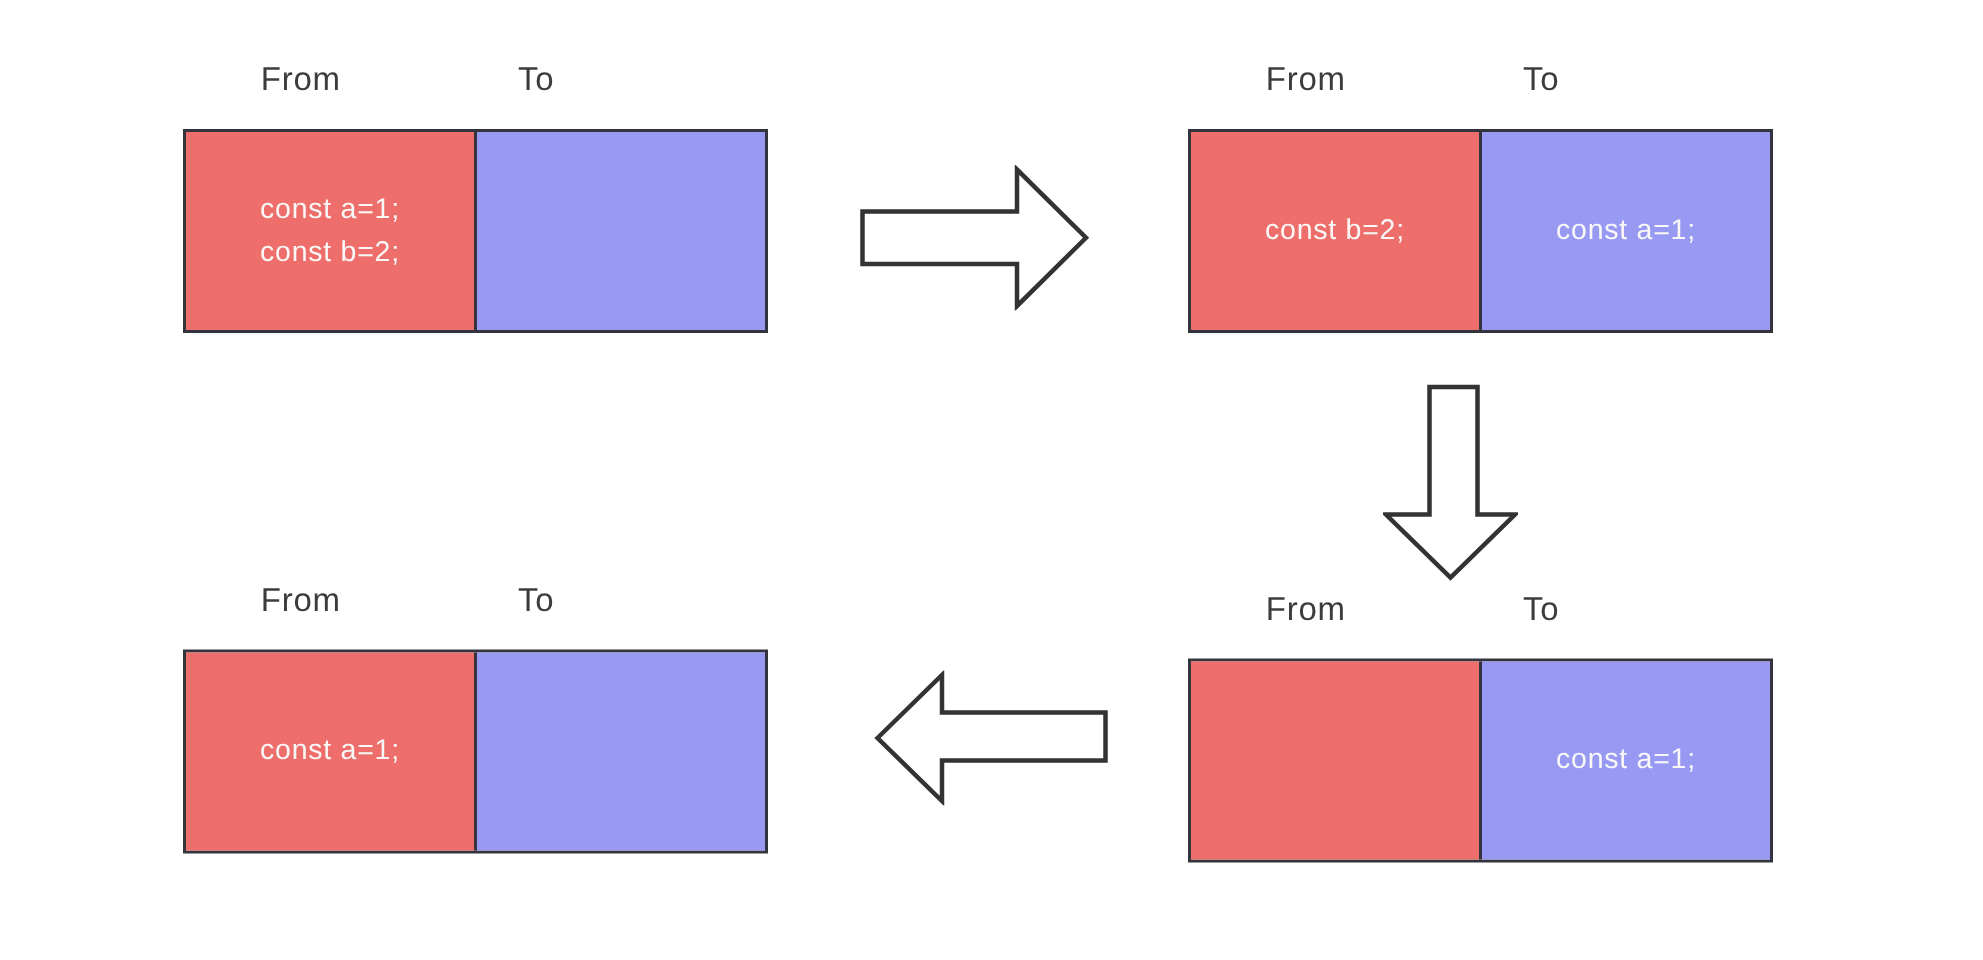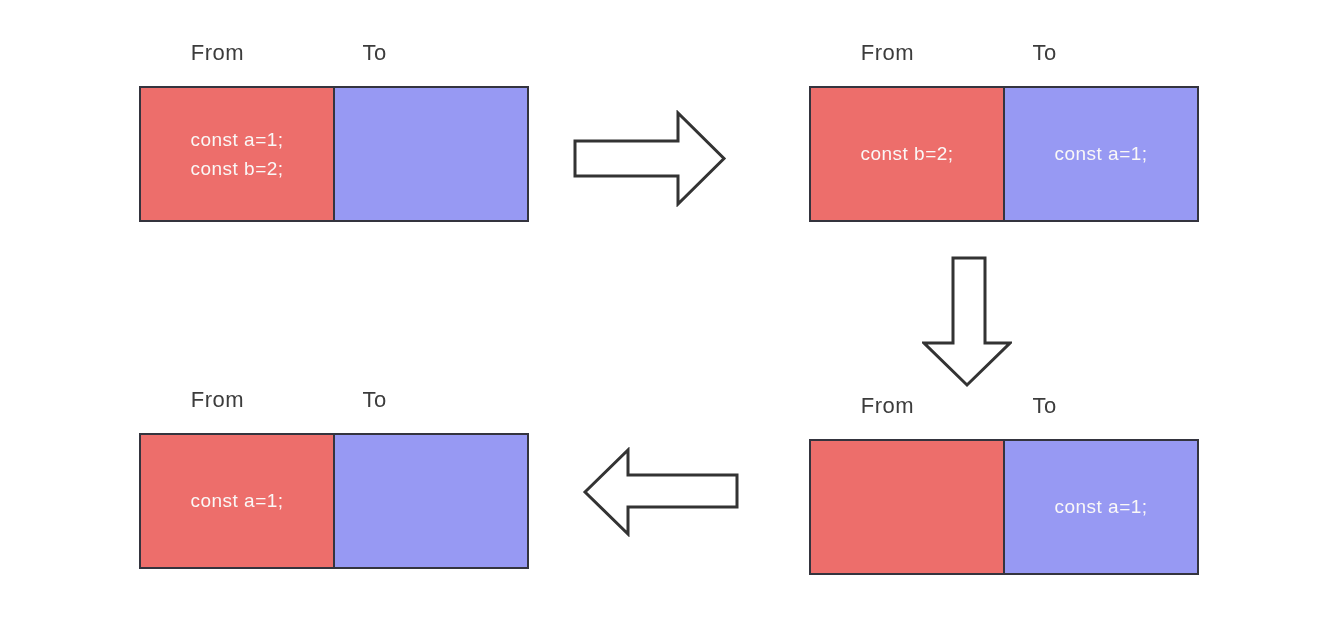--- a/index.html
+++ b/index.html
@@ -7,21 +7,21 @@
   body { font-family: "Liberation Sans", sans-serif; }
 
   .canvas {
     position: relative;
     width: 1322px;
     height: 640px;
     background: #ffffff;
     overflow: hidden;
   }
 
-  .panel { position: absolute; width: 314px; margin-left: 17px; }
+  .panel { position: absolute; width: 314px; }
 
   .labels {
     display: flex;
     height: 26px;
     margin-bottom: 20px;
   }
   .labels .lbl {
     flex: 1 1 0;
     text-align: center;
     font-size: 22px;

